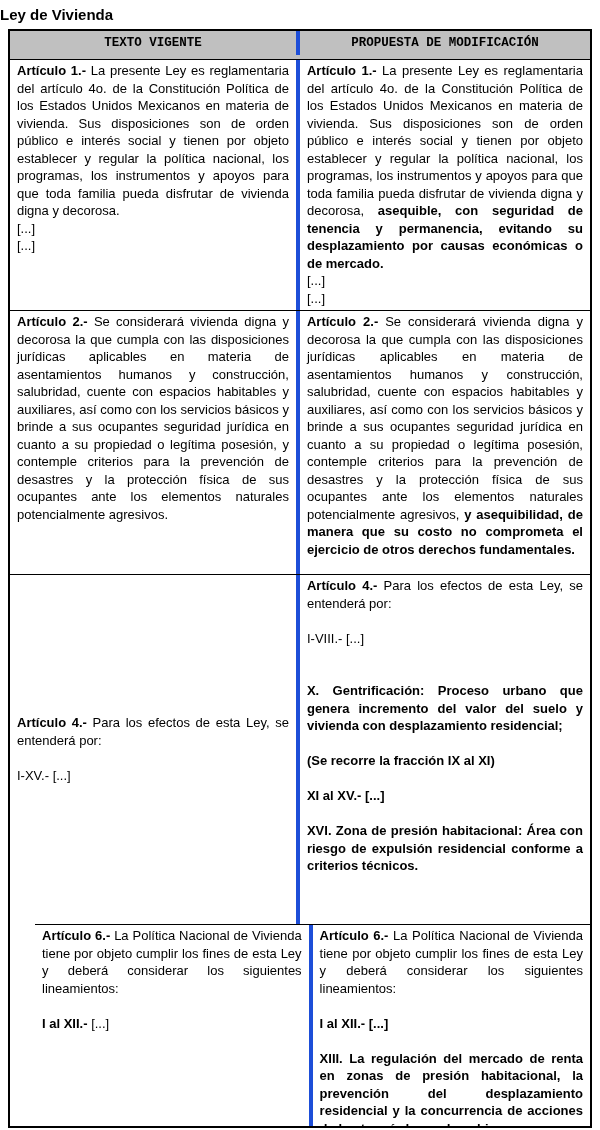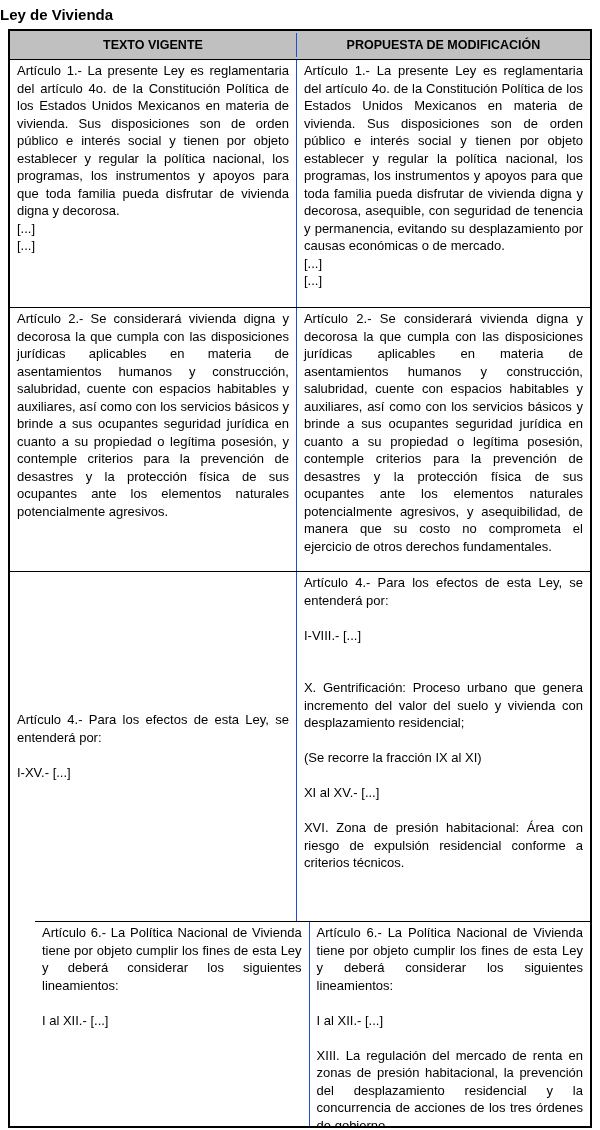--- a/index.html
+++ b/index.html
@@ -34,46 +34,47 @@
     background: #ffffff;
   }
   .row {
     display: flex;
     flex: 0 0 auto;
     border-top: 1px solid #000000;
   }
   .row:first-child { border-top: none; }
   .header-row {
     min-height: 28px;
-    align-items: center;
+    align-items: flex-start;
+    font-family: Liberation Mono, monospace;
   }
   .cell {
     width: 49.3%;
     box-sizing: border-box;
     padding: 2px 7px 3px 7px;
     overflow: hidden;
   }
   .cell + .cell {
     width: 50.7%;
-    border-left: 1px solid #1d4ed8;
+    border-left: 4px solid #1d4ed8;
   }
   .header-cell {
     text-align: center;
     font-weight: bold;
     font-size: 12.5px;
     padding: 5px 6px;
   }
   .para {
     margin: 0;
     font-size: 13px;
     line-height: 17.5px;
     text-align: justify;
   }
   .para.blank { text-align: left; }
-  .bold { font-weight: normal; }
+  .bold { font-weight: bold; }
   .v-middle {
     display: flex;
     flex-direction: column;
     justify-content: center;
   }
   
   .row-articulo-1 { min-height: 247px; }
   .row-articulo-2 { min-height: 263px; }
   .row-articulo-4 { min-height: 349px; }
   .row-articulo-6 { min-height: 193px; margin-left: 25px; }

